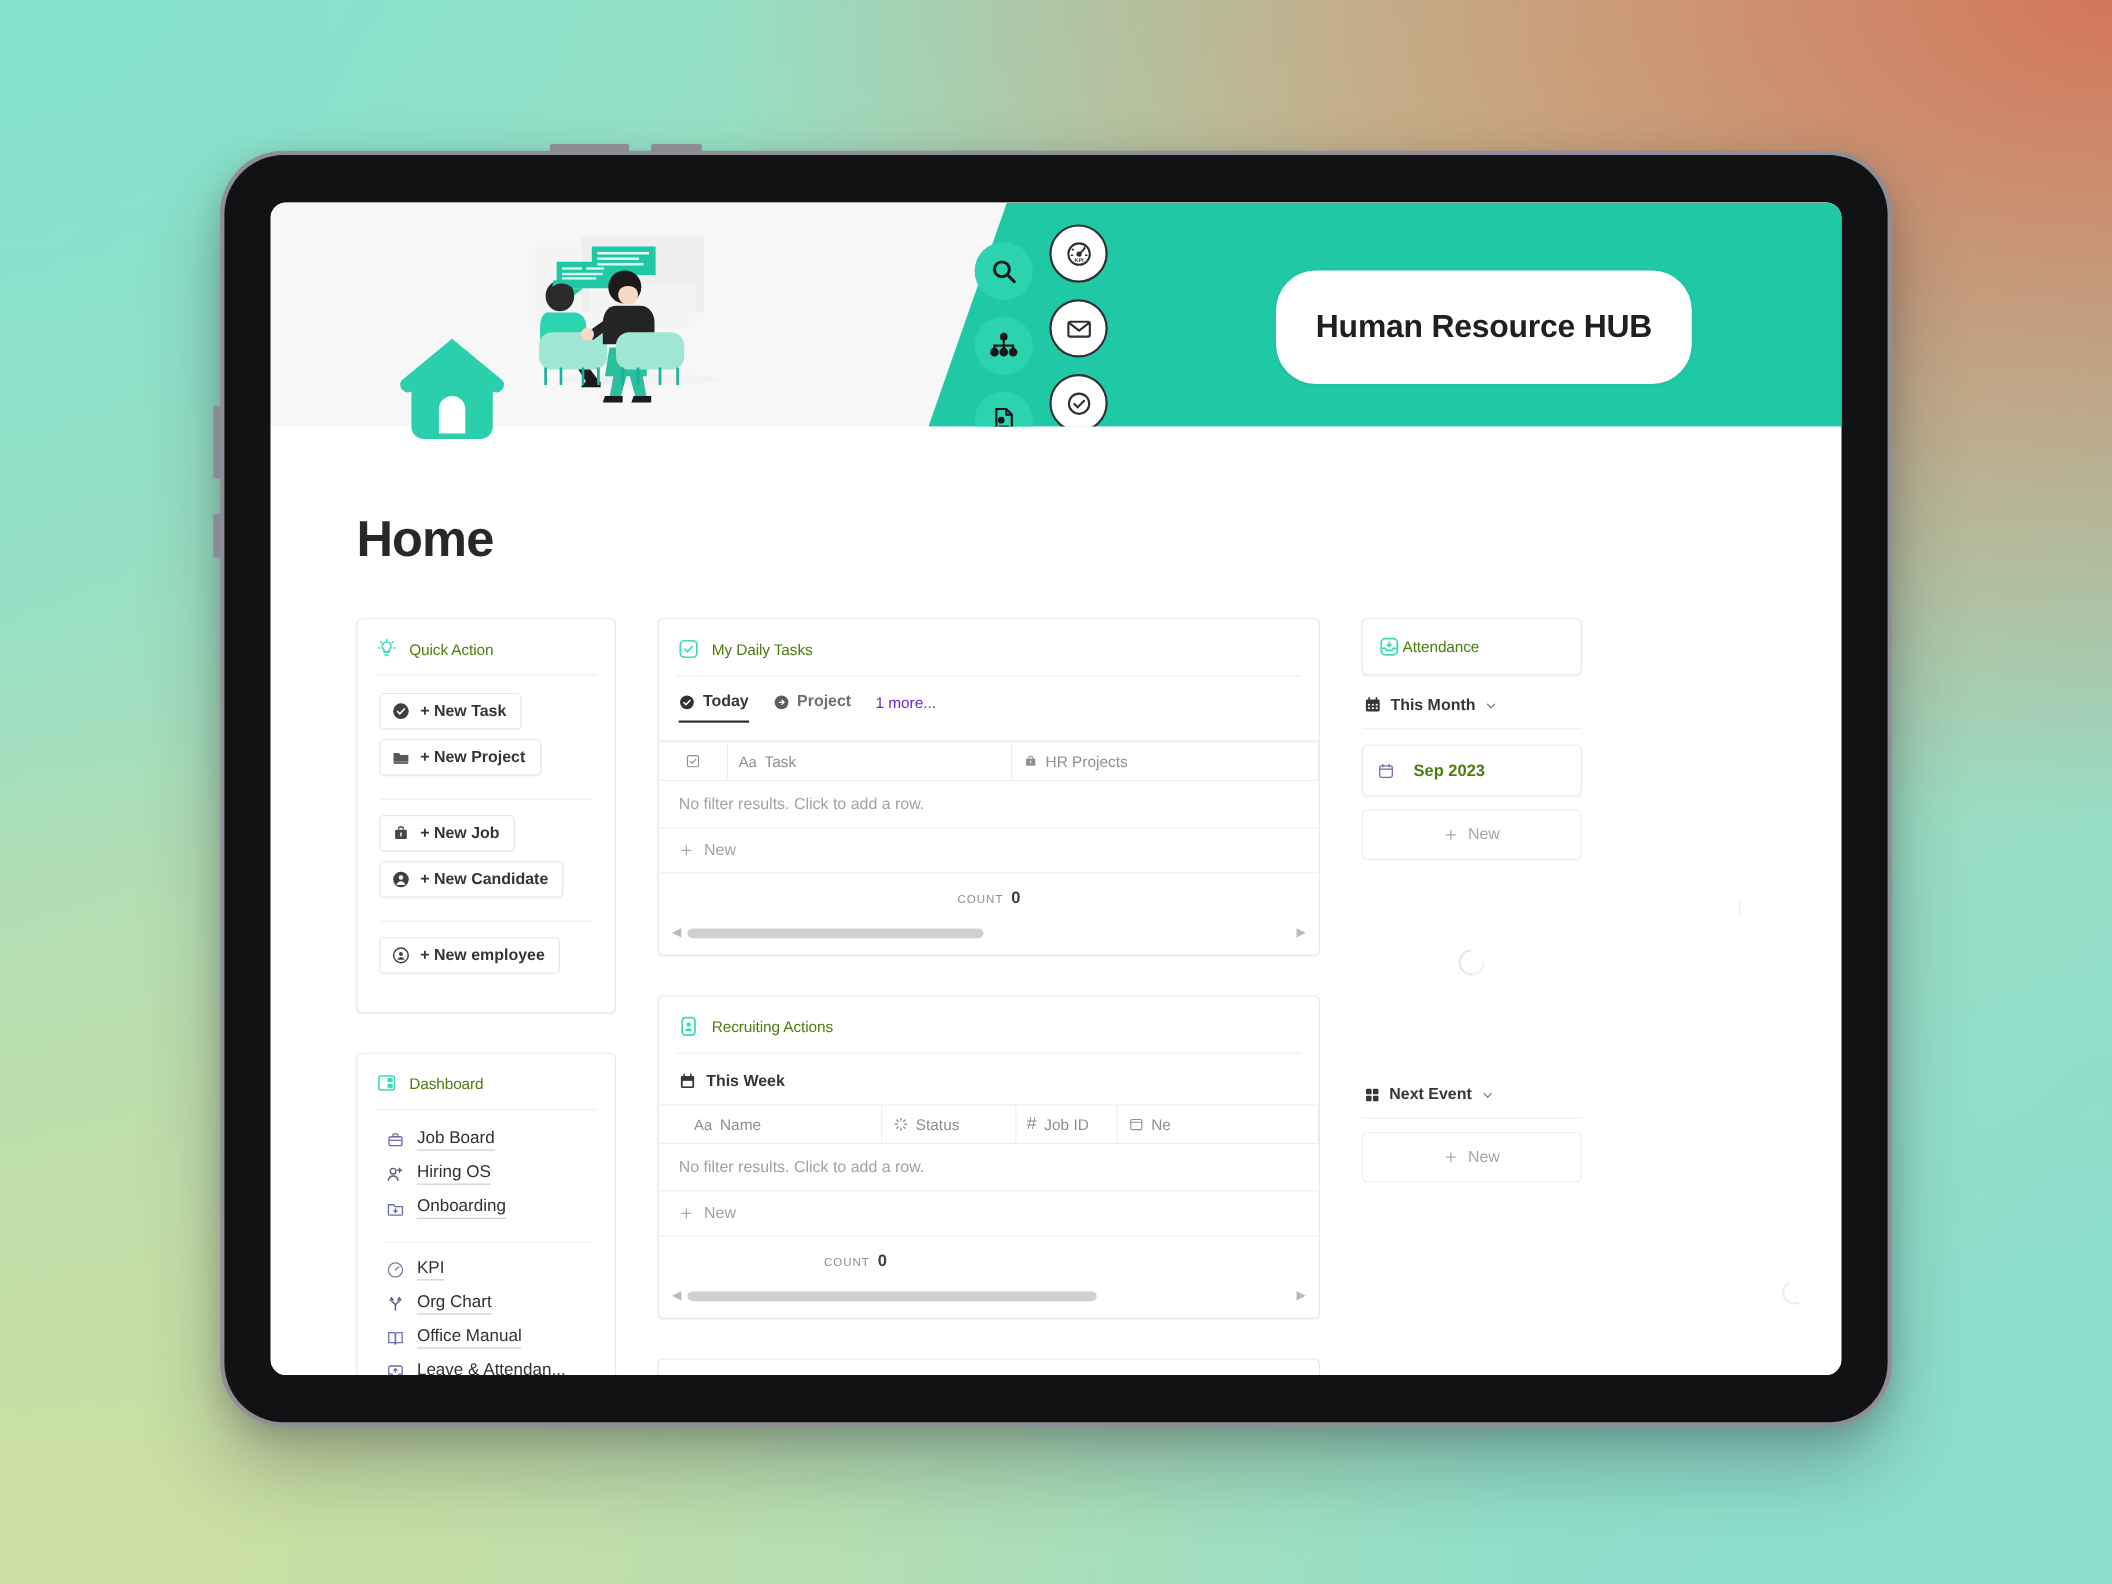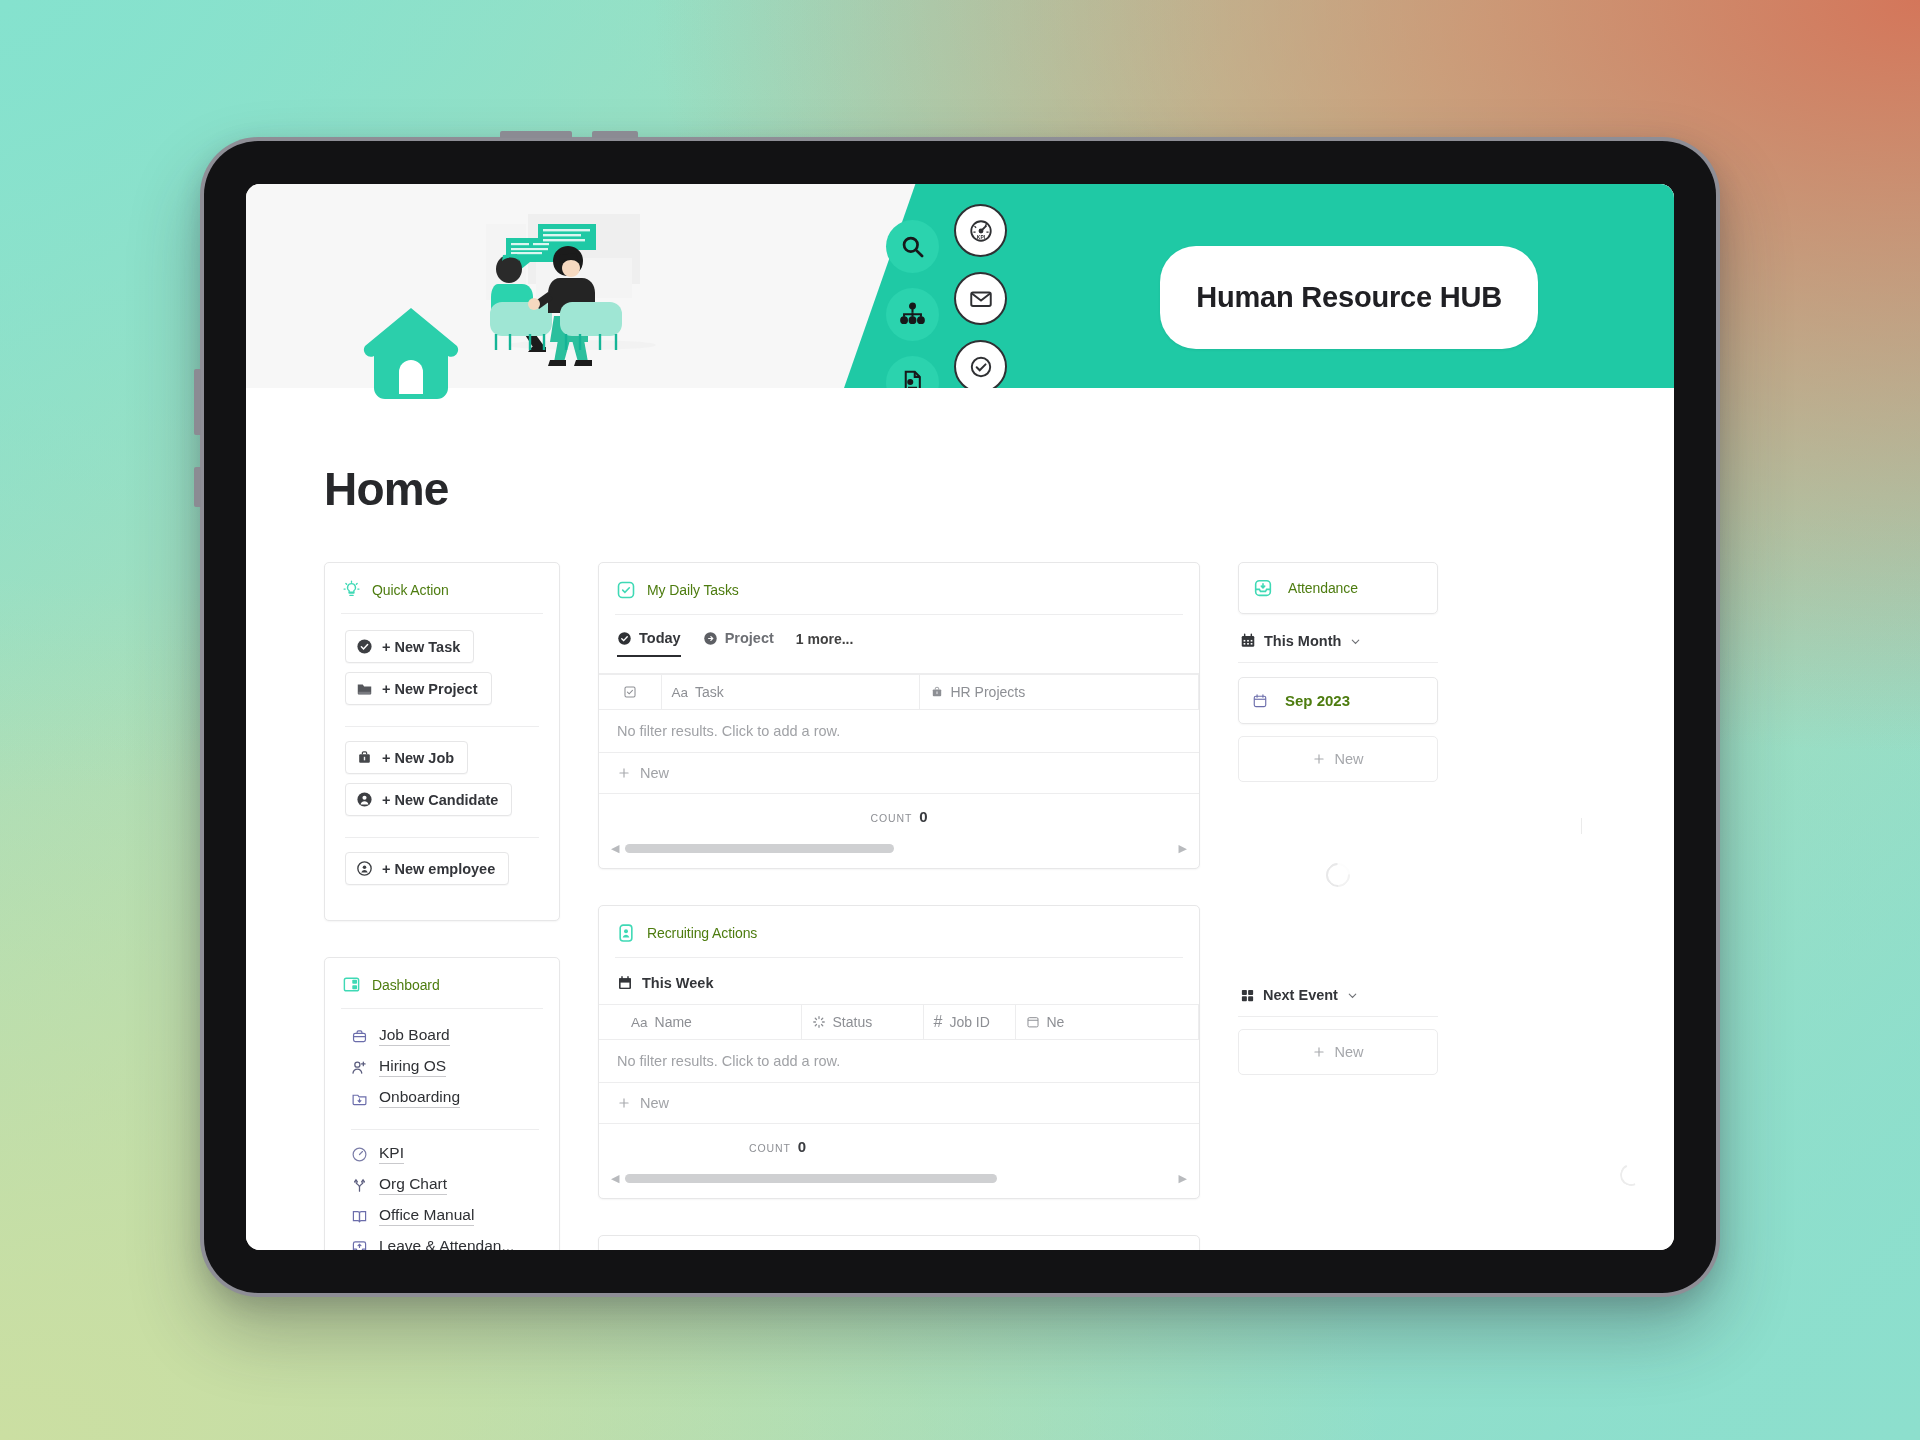--- a/index.html
+++ b/index.html
@@ -156,21 +156,21 @@
   .db-divider { height: 1px; background: #ededee; margin: 9px 0 9px 0; }
   .tabs { display: flex; align-items: center; gap: 22px; padding: 15px 18px 16px 18px; }
   .tab {
     display: flex; align-items: center; gap: 7px;
     font-size: 14.5px; color: #34363a; font-weight: 700;
     padding-bottom: 9px; cursor: pointer;
     border-bottom: 2.5px solid transparent;
   }
   .tab.active { border-bottom-color: #2b2c30; }
   .tab.muted { font-weight: 600; color: #6d6f74; }
-  .tab-more { font-size: 14px; color: #404040; padding-bottom: 9px; cursor: pointer; font-weight: bold; }
+  .tab-more { font-size: 14px; color: #6d28d9; padding-bottom: 9px; cursor: pointer; }
   .tabs-rule { height: 1px; background: #ededee; }
 
   .viewbar {
     display: flex; align-items: center; gap: 9px;
     padding: 17px 18px 13px 18px;
     font-size: 14.5px; font-weight: 700; color: #34363a;
   }
 
   .tbl { width: 100%; border-collapse: collapse; table-layout: fixed; }
   .tbl th {
@@ -210,21 +210,21 @@
   }
   .hs-arrow { color: #b8babd; font-size: 11px; line-height: 1; }
   .hs-track { flex: 1; height: 9px; position: relative; }
   .hs-thumb {
     position: absolute; left: 0; top: 0; height: 9px;
     background: #cfd0d2; border-radius: 5px;
   }
 
   
   .r-card-head {
-    display: flex; align-items: center; gap: 15px;
+    display: flex; align-items: center; gap: 2px;
     border: 1px solid #e7e7e8;
     border-radius: 5px;
     padding: 15px 14px;
     box-shadow: 0 1px 2px rgba(16,16,20,.045);
   }
   .r-viewbar {
     display: flex; align-items: center; gap: 8px;
     font-size: 14.5px; font-weight: 700; color: #34363a;
     padding: 19px 2px 13px 2px;
   }

